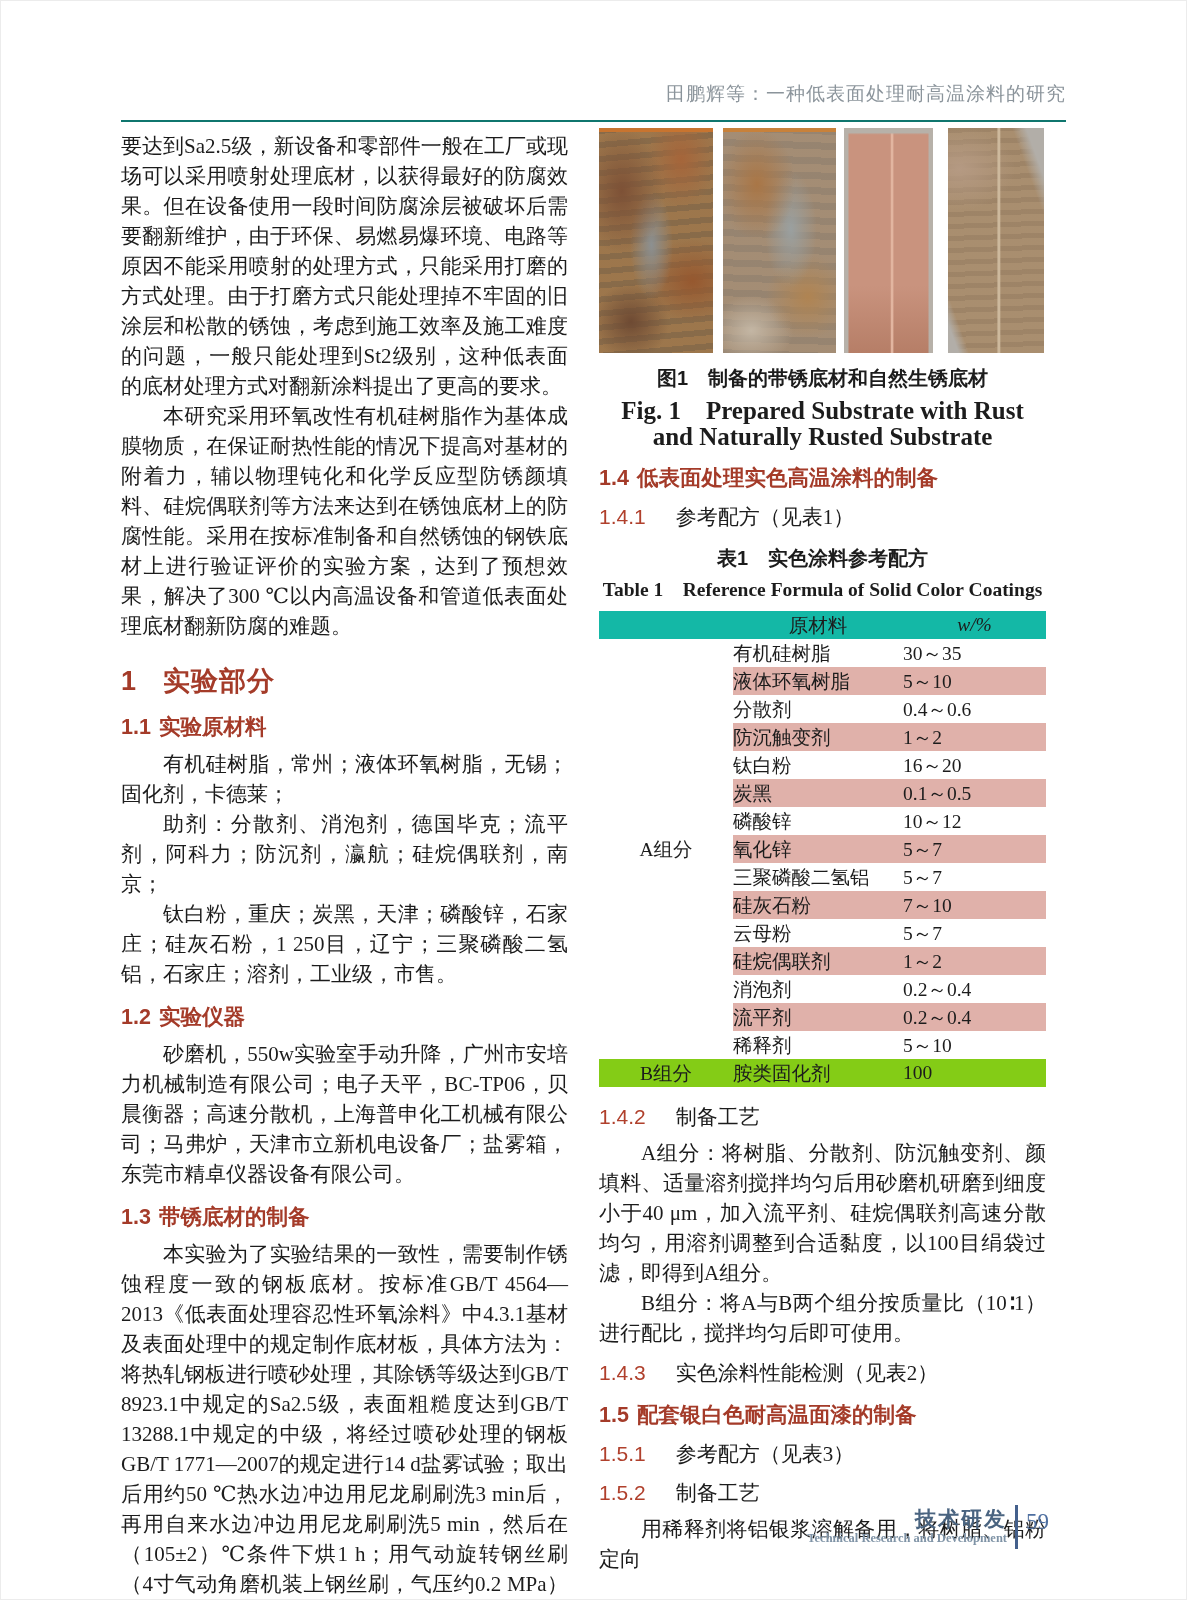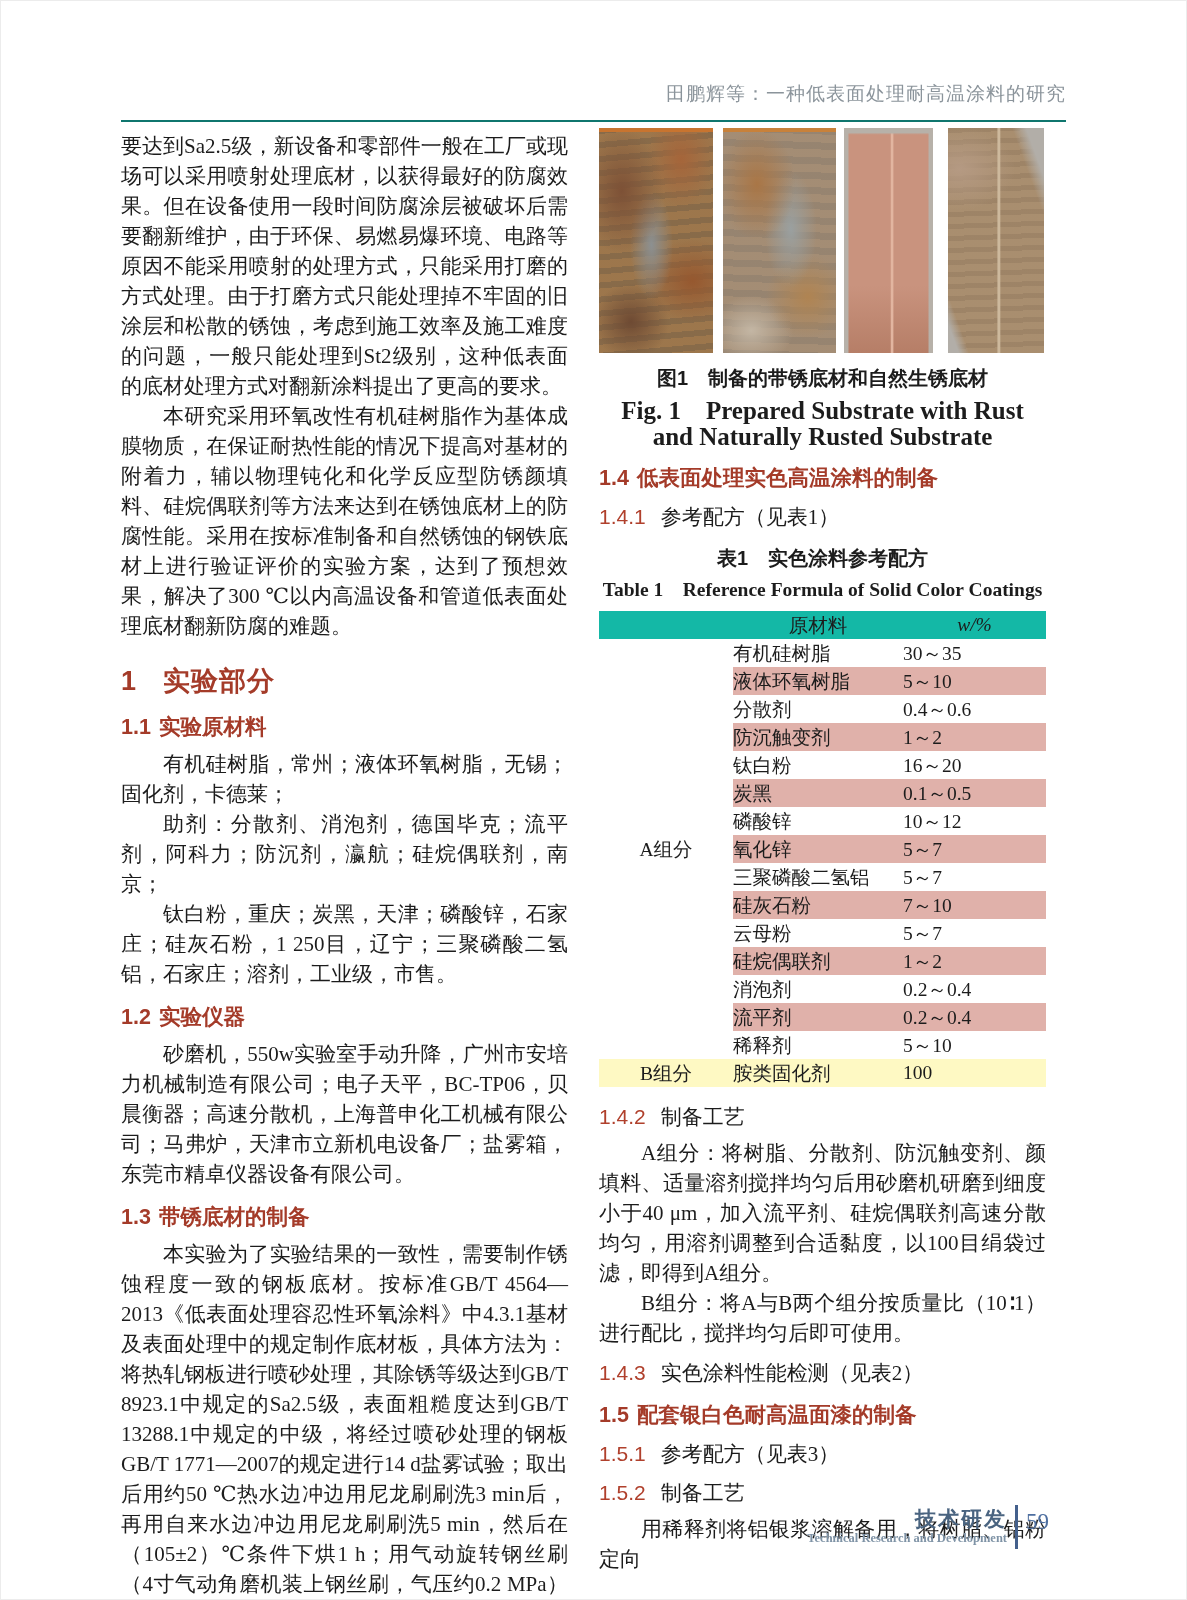--- a/index.html
+++ b/index.html
@@ -37,21 +37,21 @@
   h2.sec{
     margin:13px 0 8px 0;font-family:"Liberation Sans","DejaVu Sans",sans-serif;
     font-size:21.5px;font-weight:bold;color:#a43b29;
   }
   h2.sec .num{margin-right:8px;}
   h3.sec{
     margin:11px 0 7px 0;font-size:21px;font-weight:normal;color:#1c1c1c;
   }
   h3.sec .num{
     font-family:"Liberation Sans","DejaVu Sans",sans-serif;color:#b0402c;
-    margin-right:15px;
+    margin-right:30px;
   }
 
   
   .figure-row{display:flex;height:225px;margin:2px 0 12px 0;}
   .photo{height:225px;}
   .ph1{width:114px;margin-right:10px;background:
     linear-gradient(180deg,#c8742f 0,#c8742f 4px,rgba(0,0,0,0) 4px),
     radial-gradient(60px 90px at 20% 28%,#7d5136 0%,rgba(0,0,0,0) 70%),
     radial-gradient(50px 70px at 72% 14%,#a5653a 0%,rgba(0,0,0,0) 70%),
     radial-gradient(36px 90px at 46% 52%,#8c9091 0%,rgba(0,0,0,0) 60%),
@@ -103,21 +103,21 @@
   col.c-group{width:134px;}
   col.c-mat{width:170px;}
   col.c-val{width:143px;}
   tr.head th{background:#14b8a6;}
   tr.head th.mat-h{text-align:center;}
   tr.head th.val-h{text-align:center;font-style:italic;}
   td.group{text-align:center;}
   td.mat{text-align:left;padding-left:26px;}
   td.val{text-align:left;}
   td.shade{background:#e0b1aa;}
-  tr.brow td{background:#fef9c3;margin-left:8px;}
+  tr.brow td{background:#84cc16;margin-left:8px;}
 
   
   .footer{
     position:absolute;right:137px;bottom:50px;display:flex;align-items:center;
   }
   .footer .labels{text-align:right;padding-right:8px;}
   .footer .zh{
     font-family:"Liberation Sans","DejaVu Sans",sans-serif;font-weight:bold;
     font-size:21px;color:#4a6480;letter-spacing:2px;line-height:22px;
   }

